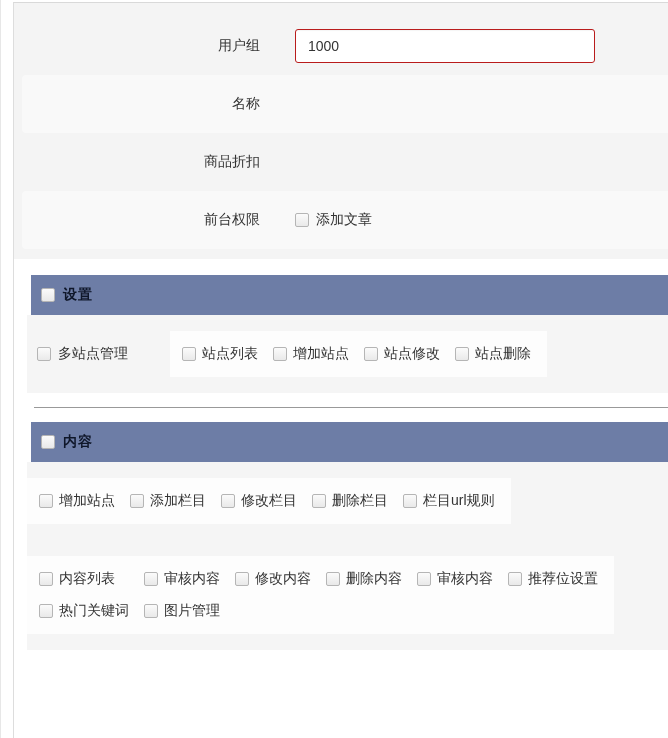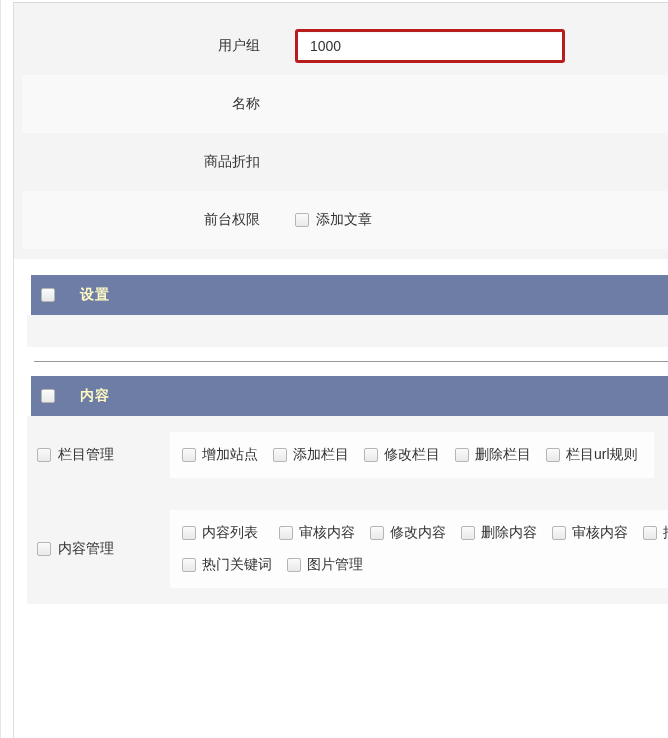--- a/index.html
+++ b/index.html
@@ -28,55 +28,55 @@
   .form-row{display:flex;align-items:center;height:58px;}
   .form-row.alt{
     background:var(--row-hl);border-radius:4px;margin-left:8px;
   }
   .label-col{
     width:246px;text-align:right;flex:0 0 246px;color:#333;
   }
   .form-row.alt .label-col{flex-basis:238px;width:238px;}
   .control-col{margin-left:35px;display:flex;align-items:center;}
   input[type=text]{
-    width:270px;height:34px;border:3px solid #b91c1c;border-radius:3px;
+    width:300px;height:34px;border:1px solid #b91c1c;border-radius:3px;
     padding:0 12px;font-size:14px;color:#333;background:#fff;
     font-family:"Liberation Sans","DejaVu Sans",sans-serif;
     box-shadow:inset 0 1px 1px rgba(0,0,0,0.04);
   }
   input[type=checkbox]{
     -webkit-appearance:none;appearance:none;
     width:14px;height:14px;flex:0 0 14px;
     border:1px solid #b5b5b5;border-radius:2px;
     background:linear-gradient(#fbfbfb,#e9e9e9);
     margin:0;cursor:pointer;
   }
   .cb-label{margin-left:7px;white-space:nowrap;}
   
   .gap{height:16px;background:#fff;}
   .section-header{
     margin-left:17px;height:40px;background:var(--accent);
     display:flex;align-items:center;padding-left:10px;
   }
-  .section-header .title{color:#fef9c3;font-weight:bold;margin-left:25px;letter-spacing:1px;}
+  .section-header .title{color:#0f172a;font-weight:bold;margin-left:8px;letter-spacing:1px;}
   .section-body{margin-left:13px;background:var(--section-bg);padding:16px 0;}
   .perm-row{display:flex;align-items:center;}
   .perm-row + .perm-row{margin-top:32px;}
   .perm-left{
     flex:0 0 143px;width:143px;padding-left:10px;
     display:flex;align-items:center;
   }
   .opt-box{
     background:var(--optbox-bg);padding:7px 12px;display:inline-block;
   }
   .opt-line{display:flex;align-items:center;height:32px;}
   .opt{display:flex;align-items:center;margin-right:15px;}
   .opt:last-child{margin-right:4px;}
   .opt .cb-label{margin-left:6px;}
-  .opt.wide{margin-right:21px;}
+  .opt.wide{margin-right:29px;}
   .divider-wrap{background:#fff;height:29px;padding-top:14px;}
   .divider{border:none;border-top:1px solid #999;margin-left:20px;}
 </style>
 </head>
 <body>
 
 <div class="panel">
   <div class="form-block" id="form-block">
       <div class="form-row">
         <div class="label-col">用户组</div>
@@ -100,37 +100,57 @@
     </div>
   <div class="gap"></div>
   <div id="sections">
       <div class="section">
         <div class="section-header">
           <input type="checkbox" style="">
           <span class="title">设置</span>
         </div>
         <div class="section-body">
           <div class="perm-row">
+            <div class="perm-left">
+              <input type="checkbox" style="">
+              <span class="cb-label">多站点管理</span>
+            </div>
+            <div class="opt-box">
+              <div class="opt-line">
+                <span class="opt">
+                  <input type="checkbox" style="">
+                  <span class="cb-label">站点列表</span>
+                </span>
+                <span class="opt">
+                  <input type="checkbox" style="">
+                  <span class="cb-label">增加站点</span>
+                </span>
+                <span class="opt">
+                  <input type="checkbox" style="">
+                  <span class="cb-label">站点修改</span>
+                </span>
+                <span class="opt">
+                  <input type="checkbox" style="">
+                  <span class="cb-label">站点删除</span>
+                </span>
+              </div>
+            </div>
           </div>
         </div>
       </div>
       <div class="divider-wrap">
         <hr class="divider">
       </div>
       <div class="section">
         <div class="section-header">
           <input type="checkbox" style="">
           <span class="title">内容</span>
         </div>
         <div class="section-body">
           <div class="perm-row">
-            <div class="perm-left">
-              <input type="checkbox" style="">
-              <span class="cb-label">栏目管理</span>
-            </div>
             <div class="opt-box">
               <div class="opt-line">
                 <span class="opt">
                   <input type="checkbox" style="">
                   <span class="cb-label">增加站点</span>
                 </span>
                 <span class="opt">
                   <input type="checkbox" style="">
                   <span class="cb-label">添加栏目</span>
                 </span>
@@ -143,24 +163,20 @@
                   <span class="cb-label">删除栏目</span>
                 </span>
                 <span class="opt">
                   <input type="checkbox" style="">
                   <span class="cb-label">栏目url规则</span>
                 </span>
               </div>
             </div>
           </div>
           <div class="perm-row">
-            <div class="perm-left">
-              <input type="checkbox" style="">
-              <span class="cb-label">内容管理</span>
-            </div>
             <div class="opt-box">
               <div class="opt-line">
                 <span class="opt wide">
                   <input type="checkbox" style="">
                   <span class="cb-label">内容列表</span>
                 </span>
                 <span class="opt">
                   <input type="checkbox" style="">
                   <span class="cb-label">审核内容</span>
                 </span>

